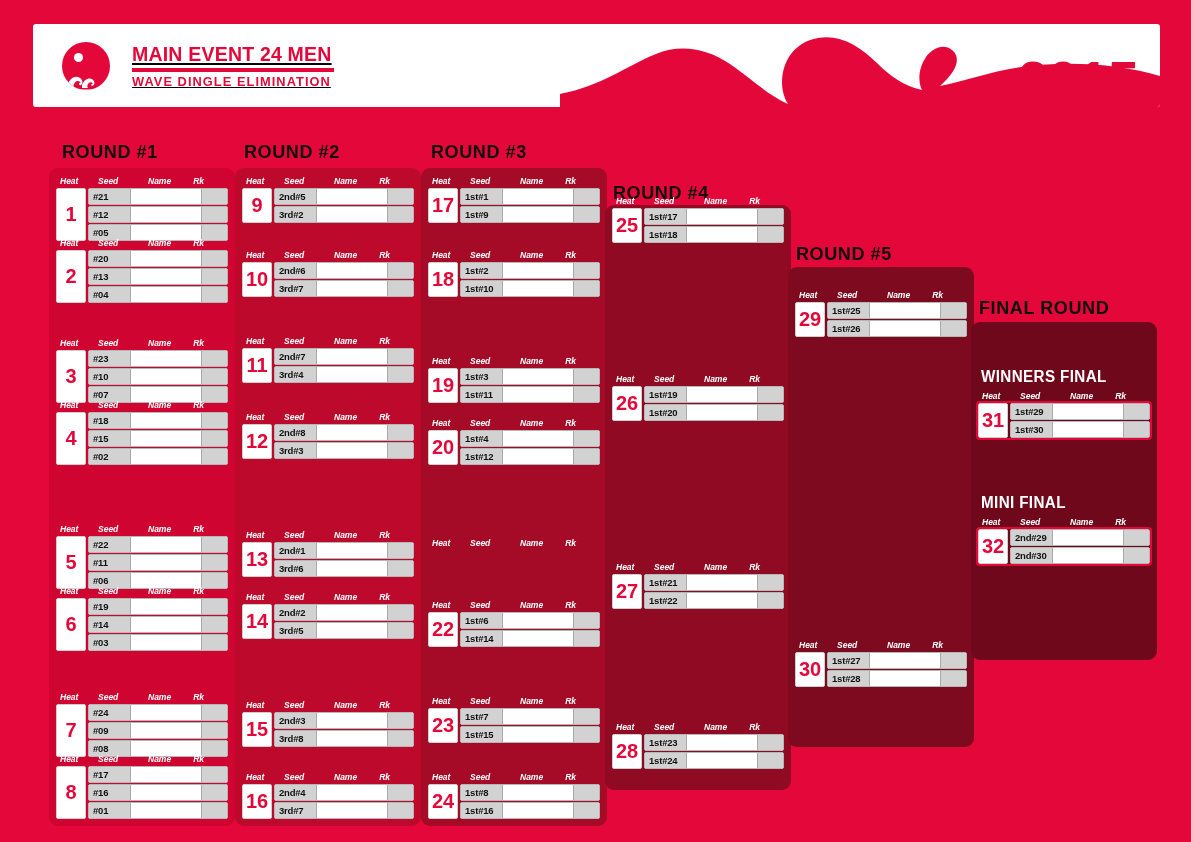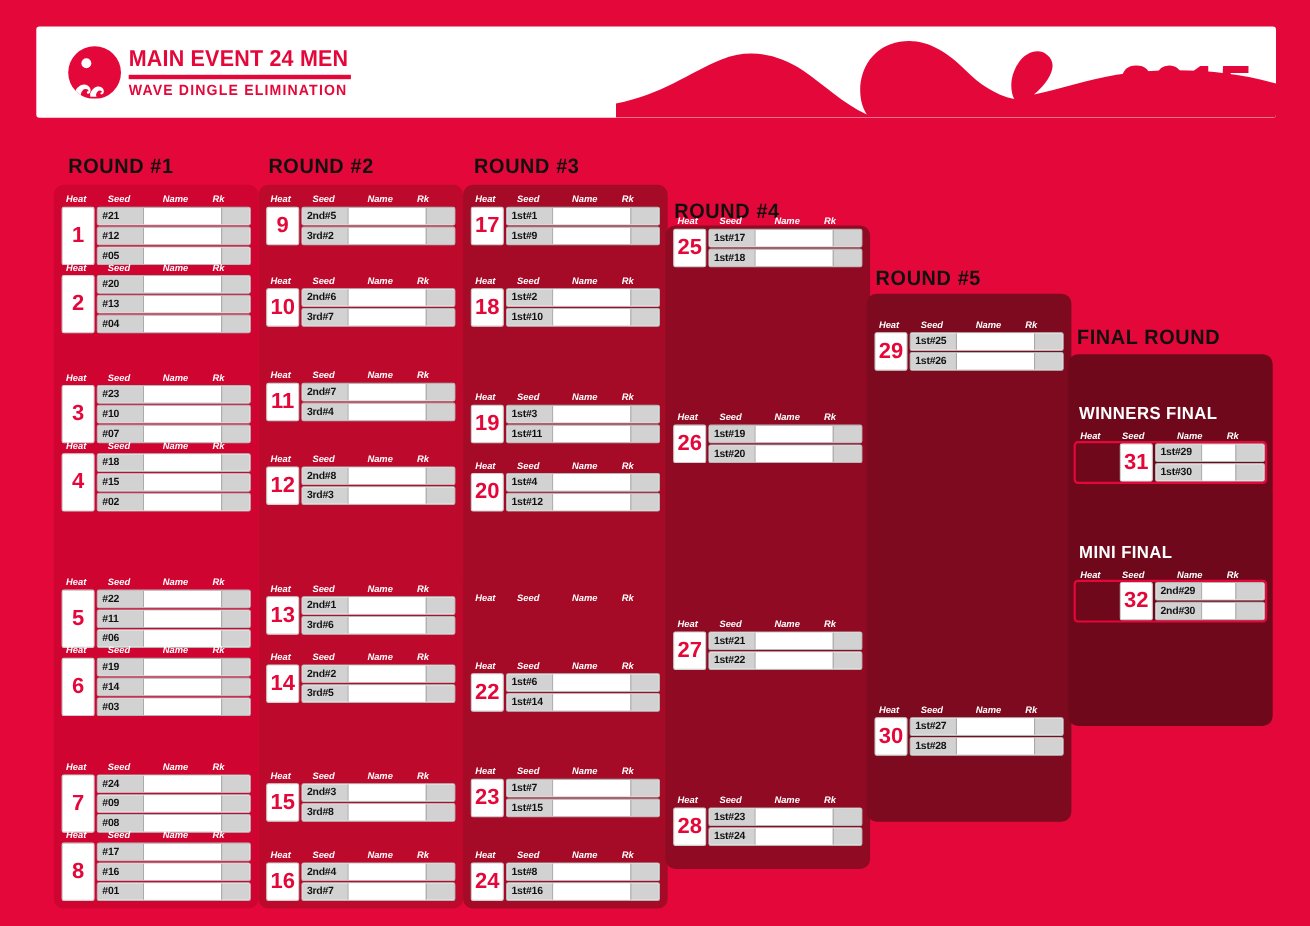--- a/index.html
+++ b/index.html
@@ -30,21 +30,21 @@
     border-radius: 50%;
     background: #e4083a;
     overflow: hidden;
   }
   #logo-mark .sun {
     position: absolute; left: 12px; top: 11px;
     width: 9px; height: 9px; border-radius: 50%;
     background: #ffffff;
   }
   #logo-mark svg { position: absolute; left: 0; top: 22px; }
-  #brand { position: absolute; left: 84px; top: 19px; width: 420px; }
+  #brand { position: absolute; left: 99px; top: 19px; width: 420px; text-decoration: underline; }
   #brand-title {
     font-size: 21px; font-weight: bold; letter-spacing: .2px;
     color: #e4083a; line-height: 1.05;
     font-family: "Liberation Sans Narrow", "Liberation Sans", sans-serif;
     transform: scaleX(.93); transform-origin: left center;
   }
   #brand-rule { width: 202px; height: 4px; background: #e4083a; margin: 3px 0 3px; }
   #brand-sub {
     font-size: 13.5px; font-weight: bold; letter-spacing: 1.1px;
     color: #e4083a; line-height: 1.1;
@@ -124,21 +124,20 @@
   .row .name { flex: 1; background: #ffffff; }
   .row .rk {
     width: 26px; flex: none;
     background: #d2d2d2;
     border-left: 1px solid #aaaaaa;
   }
   .heat.outlined .heat-body {
     outline: 2px solid #e4083a;
     outline-offset: 0px;
     border-radius: 2px;
-    padding-left: 40px;
   }
 
   .sub-title {
     position: absolute;
     font-size: 16px; font-weight: bold; color: #ffffff;
     letter-spacing: .4px;
     font-family: "Liberation Sans Narrow", "Liberation Sans", sans-serif;
     transform: scaleX(.95); transform-origin: left center;
     white-space: nowrap;
   }

